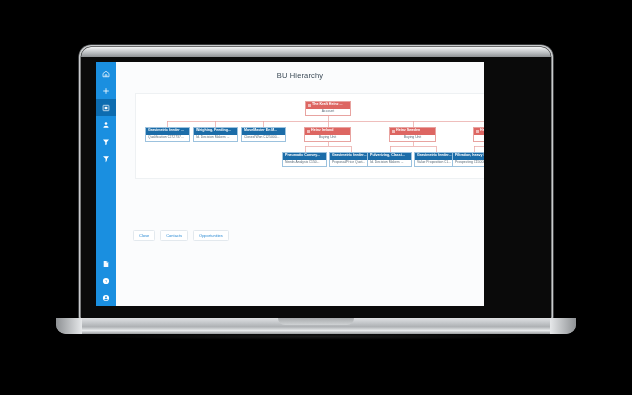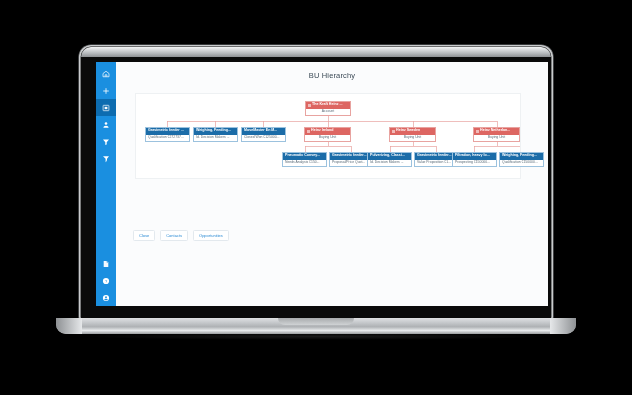--- a/index.html
+++ b/index.html
@@ -9,22 +9,22 @@
   
   #laptop{position:absolute;left:0;top:0;width:632px;height:395px;}
 
   .lid{position:absolute;left:79px;top:45px;width:474px;height:275px;
        background:#0a0a0a;border-radius:12px 12px 3px 3px;
        box-shadow:inset 0 0 0 1.6px #c9cbcd, 0 0 0 .6px #6d7073;}
   .lid:before{content:"";position:absolute;left:1.6px;top:1.6px;right:1.6px;height:10px;
       border-radius:10px 10px 0 0;
       background:linear-gradient(#f2f3f4,#b9bcbf 60%,#8d9093);}
 
-  .screen{position:absolute;left:96px;top:62px;width:440px;height:244px;
-          background:#6d28d9;overflow:hidden;padding-left:12px;}
+  .screen{position:absolute;left:96px;top:62px;width:388px;height:244px;
+          background:#6d28d9;overflow:hidden;}
 
   
   .base{position:absolute;left:56px;top:318px;width:520px;height:16px;
         border-radius:0 0 10px 10px;
         background:linear-gradient(#dfe1e3 0%,#c6c9cc 28%,#aeb1b4 55%,#e8eaec 78%,#9a9d9f 100%);
         box-shadow:0 1px 2px rgba(0,0,0,.6);}
   .notch{position:absolute;left:50%;top:318px;transform:translateX(-50%);
          width:76px;height:7px;border-radius:0 0 8px 8px;
          background:linear-gradient(#a8abad,#cfd2d4);}
   .foot-l,.foot-r{position:absolute;top:318px;width:26px;height:16px;}

